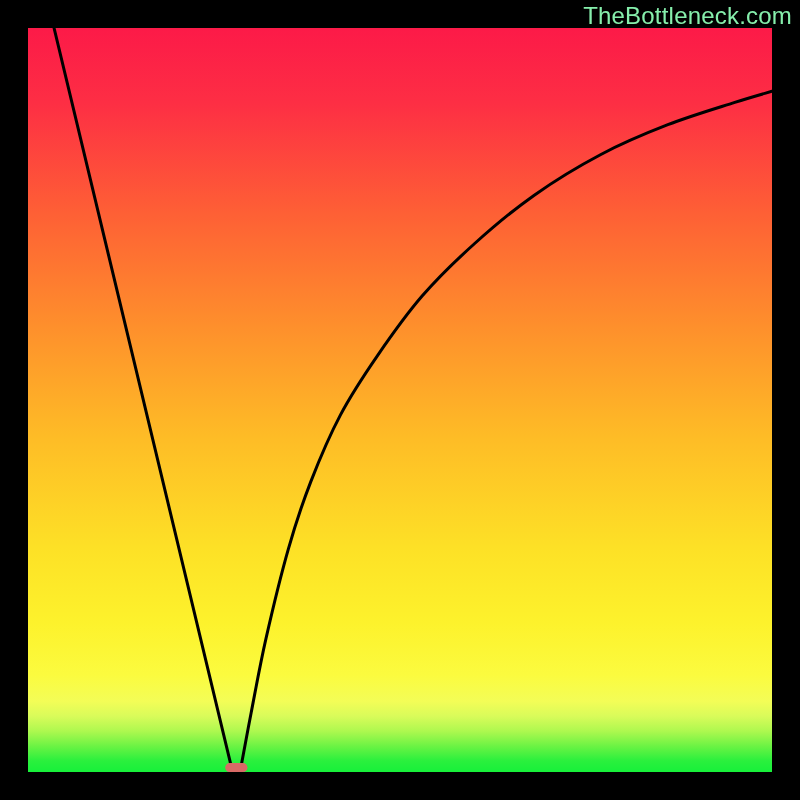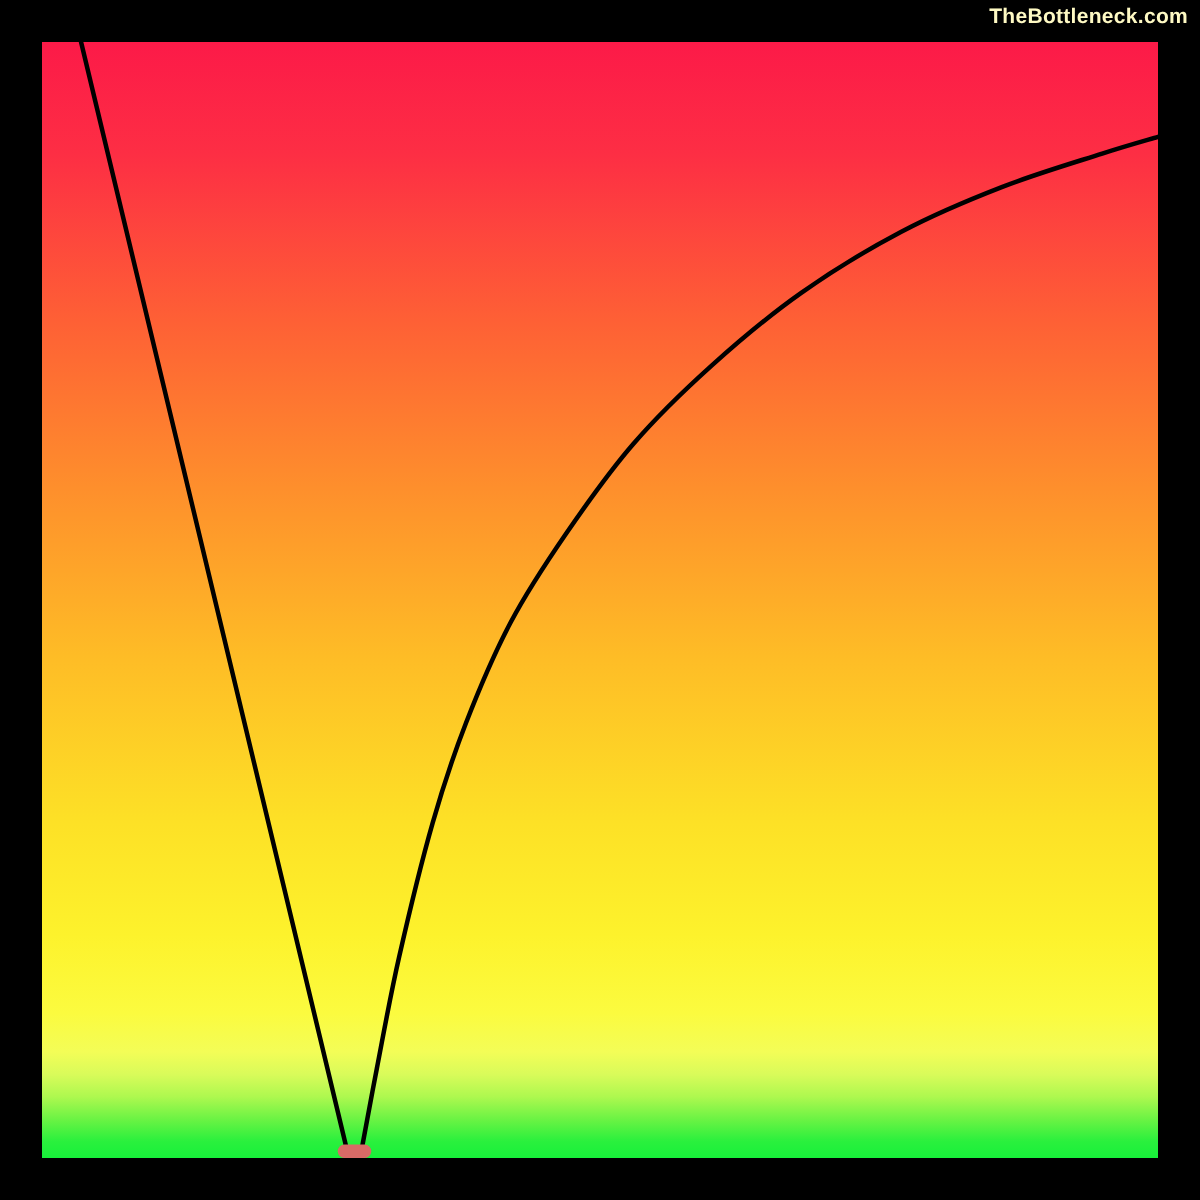--- a/index.html
+++ b/index.html
@@ -14,23 +14,23 @@
   .frame {
     position: relative;
     width: 800px;
     height: 800px;
     background: #000;
   }
   .watermark {
     position: absolute;
     top: 2px;
     right: 8px;
-    color: #fef9c3;
-    font-size: 14px;
-    font-weight: 700;
+    color: #86efac;
+    font-size: 24px;
+    font-weight: 400;
     letter-spacing: 0.2px;
     z-index: 10;
   }
   .plot {
     position: absolute;
     left: 28px;
     top: 28px;
     width: 744px;
     height: 744px;
   }

